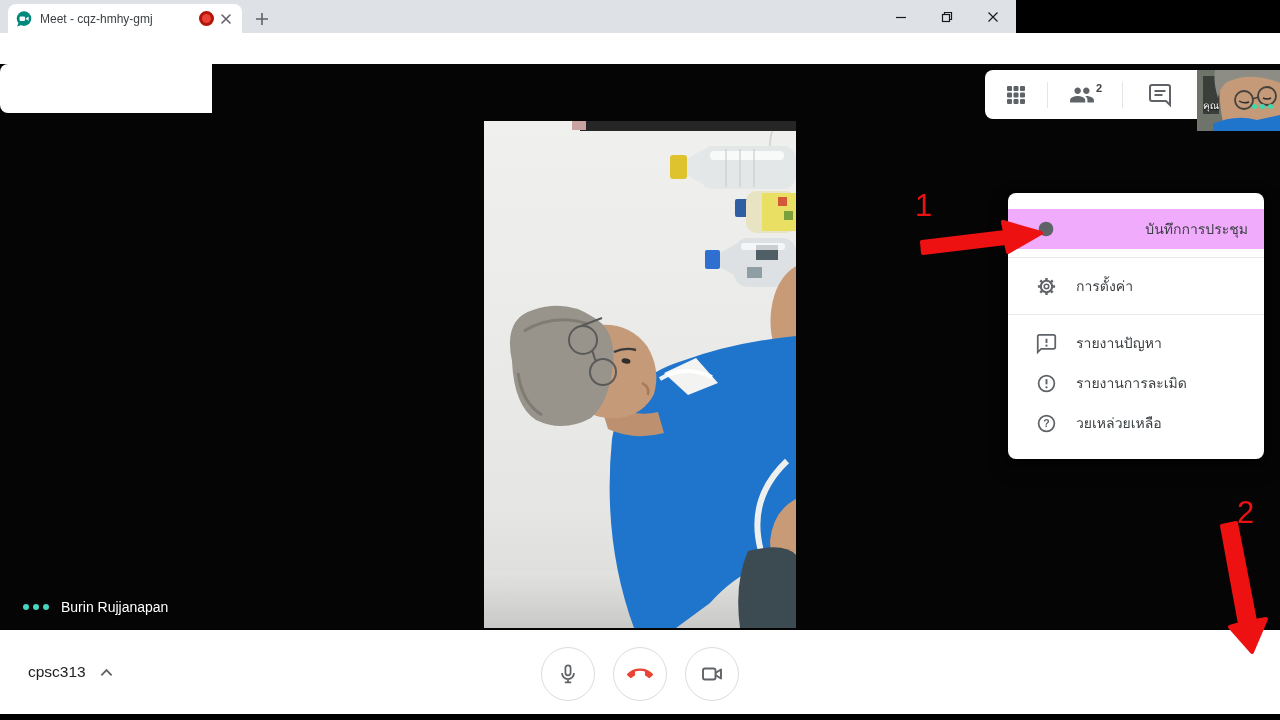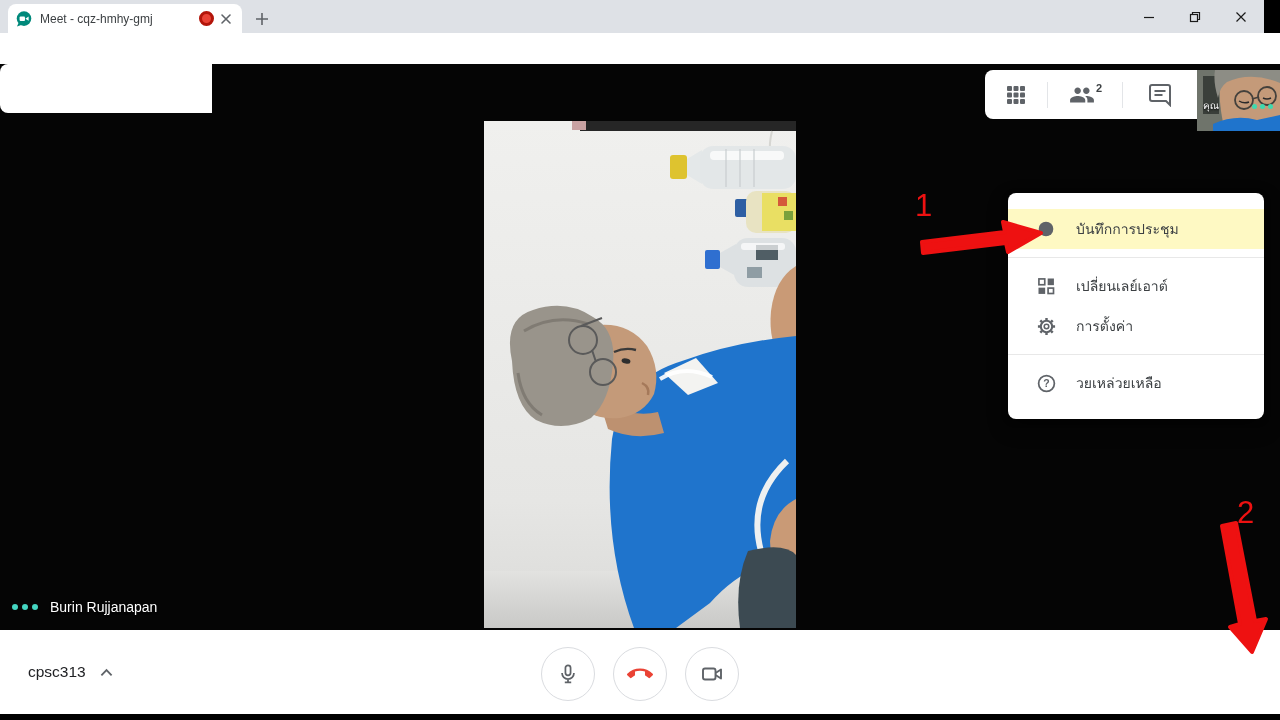--- a/index.html
+++ b/index.html
@@ -1,20 +1,20 @@
 <!DOCTYPE html>
 <html><head>
 <meta charset="utf-8">
 <style>
   html,body{margin:0;padding:0;}
   body{width:1280px;height:720px;overflow:hidden;position:relative;
        font-family:"Liberation Sans","DejaVu Sans",sans-serif;background:#000;}
   .abs{position:absolute;}
   
-  .tabstrip{left:0;top:0;width:1264px;height:33px;background:#dee1e6;}
+  .tabstrip{left:0;top:0;width:1016px;height:33px;background:#dee1e6;}
   .tab{left:8px;top:4px;width:234px;height:29px;background:#fff;border-radius:8px 8px 0 0;
        display:flex;align-items:center;padding:0 8px;box-sizing:border-box;}
   .tab-title{font-size:12px;color:#3c4043;margin-left:8px;flex:1;white-space:nowrap;overflow:hidden;}
   .rec-dot{width:9px;height:9px;border-radius:50%;background:#e94235;border:3px solid #b3150a;margin:0 4px;flex:none;}
   .newtab{left:250px;top:7px;width:24px;height:24px;display:flex;align-items:center;justify-content:center;}
   .wincontrols{right:0;top:0;height:33px;display:flex;}
   .winbtn{width:46px;height:33px;display:flex;align-items:center;justify-content:center;}
   .toolbar{left:0;top:33px;width:1280px;height:31px;background:#fff;}
   .navbtn{top:38px;width:22px;height:22px;display:flex;align-items:center;justify-content:center;}
   .omnibox{left:108px;top:37px;width:1016px;height:24px;background:#f1f3f4;border-radius:12px;
@@ -31,29 +31,29 @@
   .stage{left:0;top:64px;width:1280px;height:566px;background:#050505;}
   .meetbar{left:985px;top:70px;width:212px;height:49px;background:#fff;border-radius:8px 0 0 8px;
            display:flex;align-items:center;}
   .meetbar .cell{display:flex;align-items:center;justify-content:center;height:100%;}
   .meetbar .sep{width:1px;height:26px;background:#e3e5e8;}
   .pcount{font-size:11px;color:#3c4043;position:relative;top:-7px;left:1px;font-weight:bold;}
   .selfview{left:1197px;top:70px;width:83px;height:61px;overflow:hidden;}
   .self-label{left:1203px;top:98px;color:#fff;font-size:10px;text-shadow:0 1px 2px rgba(0,0,0,.9);}
   .self-dots{left:1252px;top:104px;display:flex;gap:3px;}
   .self-dots i{width:5px;height:5px;border-radius:50%;background:#3fd9ae;display:block;}
-  .speaker{left:12px;top:597px;display:flex;align-items:center;height:20px;text-align:right;}
+  .speaker{left:23px;top:597px;display:flex;align-items:center;height:20px;text-align:right;}
   .spk-dots{display:flex;gap:4px;margin-right:12px;}
   .spk-dots i{width:6px;height:6px;border-radius:50%;background:#45d6c2;display:block;}
   .spk-name{color:#fff;font-size:14px;font-weight:500;text-shadow:0 1px 2px rgba(0,0,0,.8);}
   
   .menu{left:1008px;top:193px;width:256px;background:#fff;border-radius:8px;z-index:20;
         box-shadow:0 2px 6px rgba(0,0,0,.45),0 8px 20px rgba(0,0,0,.35);padding:16px 0;box-sizing:border-box;}
   .mrow{height:40px;display:flex;align-items:center;padding:0 16px 0 26px;cursor:pointer;}
-  .mrow.hl{background:#fef9c3;}
+  .mrow.hl{background:#f0abfc;justify-content:space-between;}
   .mrow .mic24{width:24px;height:24px;flex:none;margin-right:18px;display:flex;align-items:center;justify-content:center;}
   .mrow span.lbl{font-size:14px;color:#3c4043;white-space:nowrap;}
   .mdiv{height:1px;background:#e8e8e8;margin:8px 0;}
   
   .bottombar{left:0;top:630px;width:1280px;height:84px;background:#fff;z-index:10;}
   .meetname{left:28px;top:630px;height:84px;display:flex;align-items:center;}
   .meetname span{font-size:15.5px;color:#202124;}
   .circle-btn{width:54px;height:54px;border:1px solid #dadce0;border-radius:50%;background:#fff;
               display:flex;align-items:center;justify-content:center;box-sizing:border-box;}
   .bstrip{left:0;top:714px;width:1280px;height:6px;background:#000;z-index:40;}
@@ -327,45 +327,54 @@
     <span class="mic24">
       <svg width="22" height="22" viewBox="0 0 24 24">
           <circle cx="12" cy="12" r="8" fill="#5f6368"></circle>
         </svg>
     </span>
     <span class="lbl">บันทึกการประชุม</span>
   </div>
   <div class="mdiv"></div>
   <div class="mrow">
     <span class="mic24">
-      <svg width="20" height="20" viewBox="0 0 24 24">
-        <rect x="3.5" y="3.5" width="7" height="7" fill="none" stroke="#5f6368" stroke-width="2"></rect>
-        <rect x="14" y="3" width="7.5" height="8" fill="#5f6368"></rect>
-        <rect x="3" y="14" width="8" height="7.5" fill="#5f6368"></rect>
-        <rect x="14.5" y="14.5" width="6.5" height="6.5" fill="none" stroke="#5f6368" stroke-width="2"></rect>
-      </svg>
-    </span>
-    <span class="lbl">เปลี่ยนเลย์เอาต์</span>
-  </div>
-  <div class="mrow">
-    <span class="mic24">
       <svg width="21" height="21" viewBox="0 0 24 24">
         <circle cx="12" cy="12" r="6.5" fill="none" stroke="#5f6368" stroke-width="2.4"></circle>
         <circle cx="12" cy="12" r="2.6" fill="none" stroke="#5f6368" stroke-width="1.8"></circle>
         <g stroke="#5f6368" stroke-width="2.8">
           <path d="M12,2.2 V5 M12,19 V21.8 M2.2,12 H5 M19,12 H21.8 M4.9,4.9 L6.9,6.9 M17.1,17.1 L19.1,19.1 M19.1,4.9 L17.1,6.9 M6.9,17.1 L4.9,19.1"></path>
         </g>
       </svg>
     </span>
     <span class="lbl">การตั้งค่า</span>
   </div>
   <div class="mdiv"></div>
   <div class="mrow">
     <span class="mic24">
       <svg width="21" height="21" viewBox="0 0 24 24">
+        <path d="M20,2H4C2.9,2,2,2.9,2,4v18l4-4h14c1.1,0,2-0.9,2-2V4C22,2.9,21.1,2,20,2z" fill="none" stroke="#5f6368" stroke-width="2"></path>
+        <path d="M12,6.5 V11.5" stroke="#5f6368" stroke-width="2.2"></path>
+        <circle cx="12" cy="14.5" r="1.3" fill="#5f6368"></circle>
+      </svg>
+    </span>
+    <span class="lbl">รายงานปัญหา</span>
+  </div>
+  <div class="mrow">
+    <span class="mic24">
+      <svg width="21" height="21" viewBox="0 0 24 24">
+        <circle cx="12" cy="12" r="9" fill="none" stroke="#5f6368" stroke-width="2"></circle>
+        <path d="M12,7 V13" stroke="#5f6368" stroke-width="2.2"></path>
+        <circle cx="12" cy="16.3" r="1.3" fill="#5f6368"></circle>
+      </svg>
+    </span>
+    <span class="lbl">รายงานการละเมิด</span>
+  </div>
+  <div class="mrow">
+    <span class="mic24">
+      <svg width="21" height="21" viewBox="0 0 24 24">
         <circle cx="12" cy="12" r="9" fill="none" stroke="#5f6368" stroke-width="2"></circle>
         <text x="12" y="16.5" text-anchor="middle" font-size="12" font-weight="bold" fill="#5f6368">?</text>
       </svg>
     </span>
     <span class="lbl">วยเหล่วยเหลือ</span>
   </div>
 </div>
 
 <div class="abs bottombar">
   <div class="abs meetname" style="top:0">

